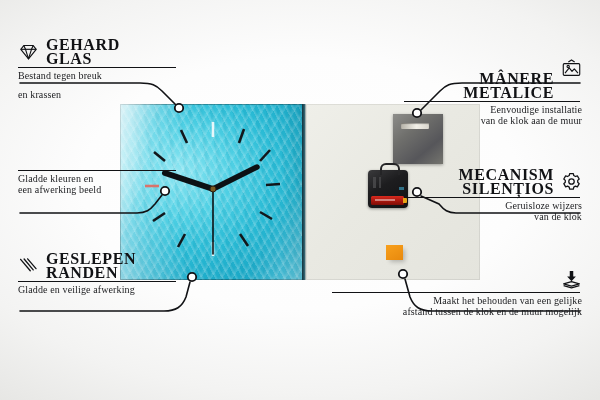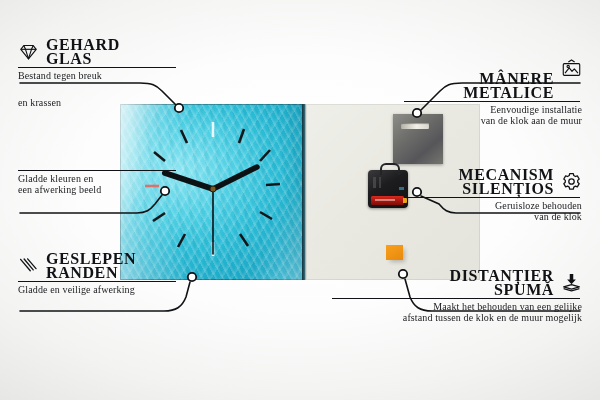--- a/index.html
+++ b/index.html
@@ -188,21 +188,21 @@
           <path d="M6.6 5.2 L8.6 9.5 L12 20.4 L15.4 9.5 L17.4 5.2"></path>
         </g>
       </svg>
       <div>
         <div class="co-title">GEHARD</div>
         <div class="co-title">GLAS</div>
       </div>
     </div>
     <div class="co-rule" style="width:158px;"></div>
     <div class="co-desc">Bestand tegen breuk</div>
-    <div class="co-desc" style="margin-top:16px;">en krassen</div>
+    <div class="co-desc" style="margin-top:8px;">en krassen</div>
   </div>
 
   <div class="callout left" style="left:18px;top:168px;width:160px;">
     <div class="co-rule" style="width:158px;"></div>
     <div class="co-desc">Gladde kleuren en</div>
     <div class="co-desc" style="margin-top:0;">een afwerking beeld</div>
   </div>
 
   <div class="callout left" style="left:18px;top:252px;width:160px;">
     <div class="co-head">
@@ -249,30 +249,26 @@
         <div class="co-title">SILENȚIOS</div>
       </div>
       <svg class="ico" viewBox="0 0 24 24">
         <g fill="none" stroke="#111215" stroke-width="1.45" stroke-linejoin="round">
           <path d="M9.9 2.9 h4.2 l.5 2.3 1.9 1.1 2.2-.8 2.1 3.6 -1.7 1.6 v2.2 l1.7 1.6 -2.1 3.6 -2.2-.8 -1.9 1.1 -.5 2.3 h-4.2 l-.5-2.3 -1.9-1.1 -2.2.8 -2.1-3.6 1.7-1.6 v-2.2 l-1.7-1.6 2.1-3.6 2.2.8 1.9-1.1 z"></path>
           <circle cx="12" cy="12" r="3.1"></circle>
         </g>
       </svg>
     </div>
     <div class="co-rule" style="width:176px;"></div>
-    <div class="co-desc">Geruisloze behouden</div>
+    <div class="co-desc">Geruisloze wijzers</div>
     <div class="co-desc" style="margin-top:0;">van de klok</div>
   </div>
 
   <div class="callout right" style="right:18px;top:269px;width:250px;">
     <div class="co-head">
-      <div style="flex:1;">
-        <div class="co-title">DISTANȚIER</div>
-        <div class="co-title">SPUMĂ</div>
-      </div>
       <svg class="ico" viewBox="0 0 24 24">
         <g fill="none" stroke="#111215" stroke-width="1.35" stroke-linejoin="round">
           <path d="M10 2.2 h4 v6.4 h3 L12 14 L7 8.6 h3 z" fill="#111215" stroke="none"></path>
           <path d="M12 14.4 L21 17 L12 19.6 L3 17 Z"></path>
           <path d="M3 19 L12 21.6 L21 19"></path>
         </g>
       </svg>
     </div>
     <div class="co-rule" style="width:248px;"></div>
     <div class="co-desc">Maakt het behouden van een gelijke</div>

